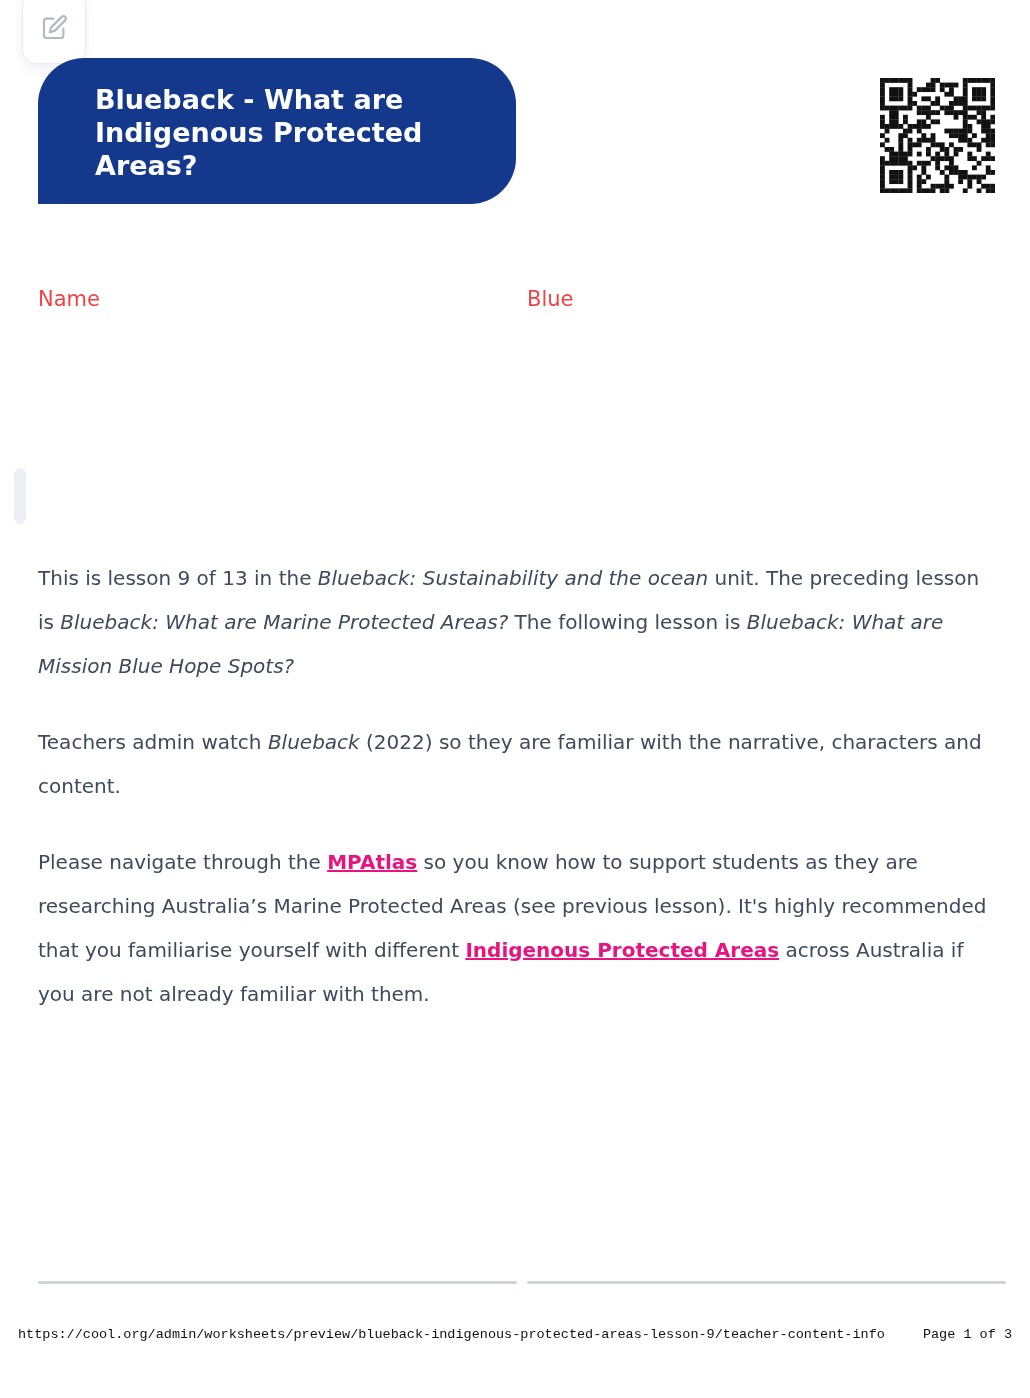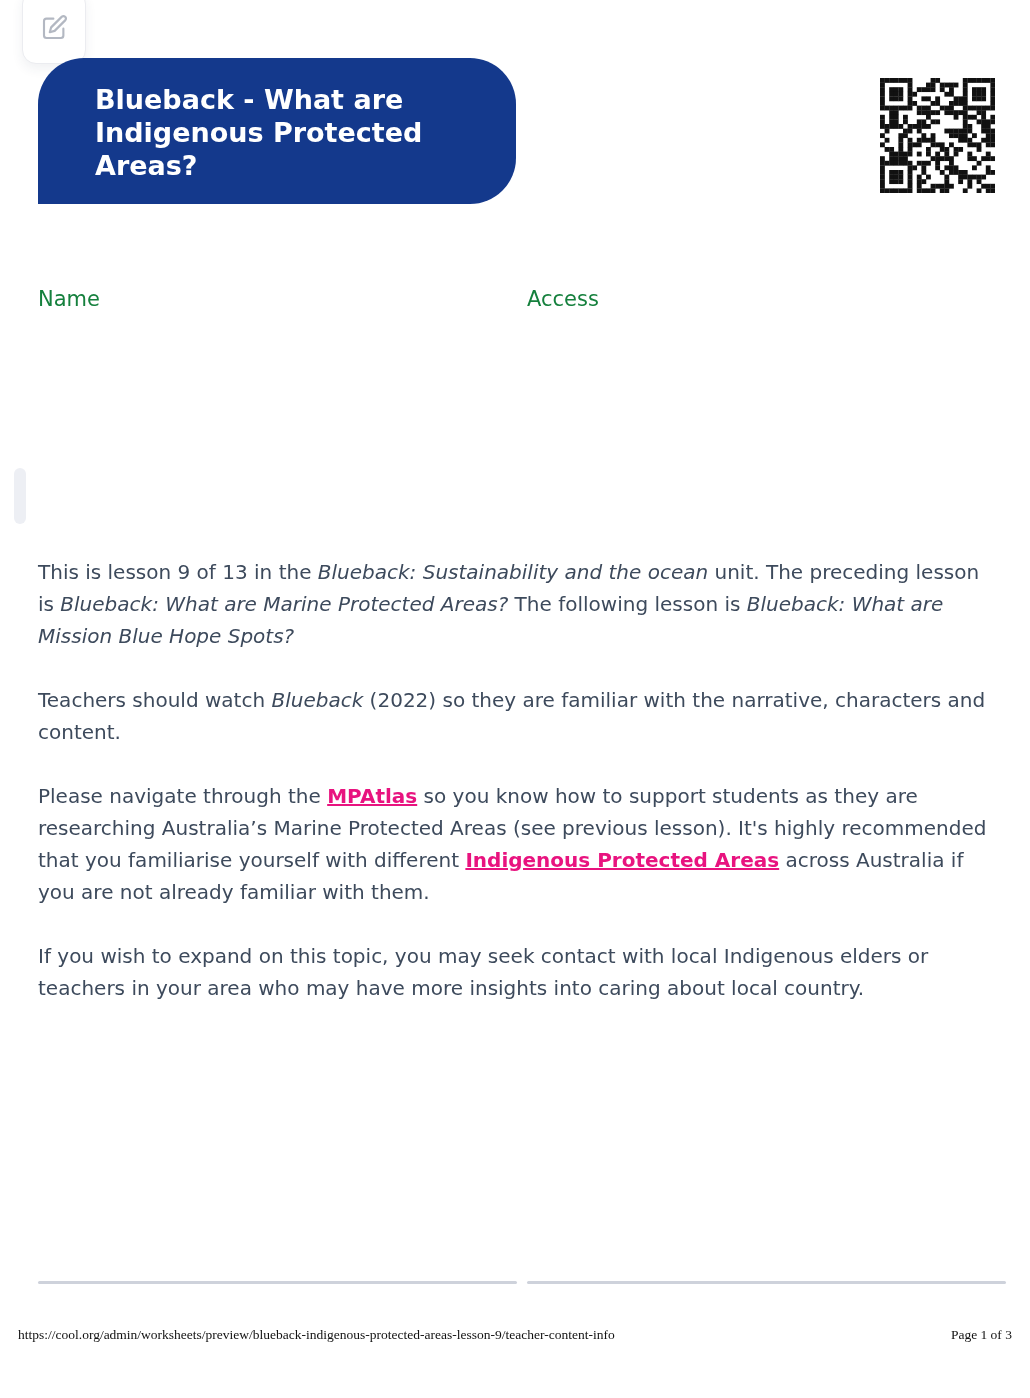--- a/index.html
+++ b/index.html
@@ -33,21 +33,21 @@
     color: #ffffff;
     font-size: 27px; font-weight: 600; line-height: 33px;
   }
 
   
   .qr { position: absolute; left: 880px; top: 78px; width: 115px; height: 115px; background: #fff; }
 
   
   .field-label {
     position: absolute; top: 287px;
-    font-size: 21px; color: #15803d;
+    font-size: 21px; color: #ef4444;
   }
   .field-label.name  { left: 38px; }
   .field-label.class { left: 527px; }
 
   
   .section-bar {
     position: absolute; left: 14px; top: 468px;
     width: 12px; height: 56px; border-radius: 7px;
     background: #edeff4;
   }
@@ -55,21 +55,21 @@
     position: absolute; left: 38px; top: 471px;
     font-size: 35px; font-weight: bold;
     color: var(--brand-blue);
     letter-spacing: -0.2px;
     white-space: nowrap;
   }
 
   
   .paragraphs {
     position: absolute; left: 38px; top: 556px; width: 950px;
-    font-size: 20px; line-height: 32px; color: #3d4a5c;
+    font-size: 20px; line-height: 44px; color: #3d4a5c;
   }
   .paragraphs p { margin: 0 0 32px 0; }
   .paragraphs .it { font-style: italic; }
   .paragraphs a.link {
     color: var(--link-pink);
     font-weight: bold;
     text-decoration: underline;
     cursor: pointer;
   }
 
@@ -78,21 +78,21 @@
     position: absolute; top: 1281px; height: 3px;
     background: #ced2db; border-radius: 2px;
   }
   .answer-line.left  { left: 38px;  width: 479px; }
   .answer-line.right { left: 527px; width: 479px; }
 
   
   .print-footer {
     position: absolute; left: 18px; right: 18px; top: 1327px;
     display: flex; justify-content: space-between; align-items: center;
-    font-family: Liberation Serif, serif;
+    font-family: Liberation Mono, monospace;
     font-size: 13.5px; color: #111;
   }
 </style>
 </head>
 <body>
 
 <div class="page">
 
   <div class="edit-card">
     <span>
@@ -435,29 +435,28 @@
         <rect x="50.60" y="110.40" width="4.85" height="4.85" fill="#111111"></rect>
         <rect x="59.80" y="110.40" width="4.85" height="4.85" fill="#111111"></rect>
         <rect x="64.40" y="110.40" width="4.85" height="4.85" fill="#111111"></rect>
         <rect x="82.80" y="110.40" width="4.85" height="4.85" fill="#111111"></rect>
         <rect x="96.60" y="110.40" width="4.85" height="4.85" fill="#111111"></rect>
         <rect x="105.80" y="110.40" width="4.85" height="4.85" fill="#111111"></rect>
         <rect x="110.40" y="110.40" width="4.85" height="4.85" fill="#111111"></rect>
       </svg></div>
 
   <div class="field-label name">Name</div>
-  <div class="field-label class">Access</div>
+  <div class="field-label class">Blue</div>
 
   <div class="section-bar"></div>
 
   <div class="paragraphs">
       <p><span>This is lesson 9 of 13 in the </span><span class="it">Blueback: Sustainability and the ocean</span><span> unit. The preceding lesson is </span><span class="it">Blueback: What are Marine Protected Areas?</span><span> The following lesson is </span><span class="it">Blueback: What are Mission Blue Hope Spots?</span></p>
-      <p><span>Teachers should watch </span><span class="it">Blueback</span><span> (2022) so they are familiar with the narrative, characters and content.</span></p>
+      <p><span>Teachers admin watch </span><span class="it">Blueback</span><span> (2022) so they are familiar with the narrative, characters and content.</span></p>
       <p><span>Please navigate through the </span><a class="link">MPAtlas</a><span> so you know how to support students as they are researching Australia’s Marine Protected Areas (see previous lesson). It's highly recommended that you familiarise yourself with different </span><a class="link">Indigenous Protected Areas</a><span> across Australia if you are not already familiar with them.</span></p>
-      <p><span>If you wish to expand on this topic, you may seek contact with local Indigenous elders or teachers in your area who may have more insights into caring about local country.</span></p>
     </div>
 
   <div class="answer-line left"></div>
   <div class="answer-line right"></div>
 
   <div class="print-footer">
     <span>https://cool.org/admin/worksheets/preview/blueback-indigenous-protected-areas-lesson-9/teacher-content-info</span>
     <span>Page 1 of 3</span>
   </div>
 

